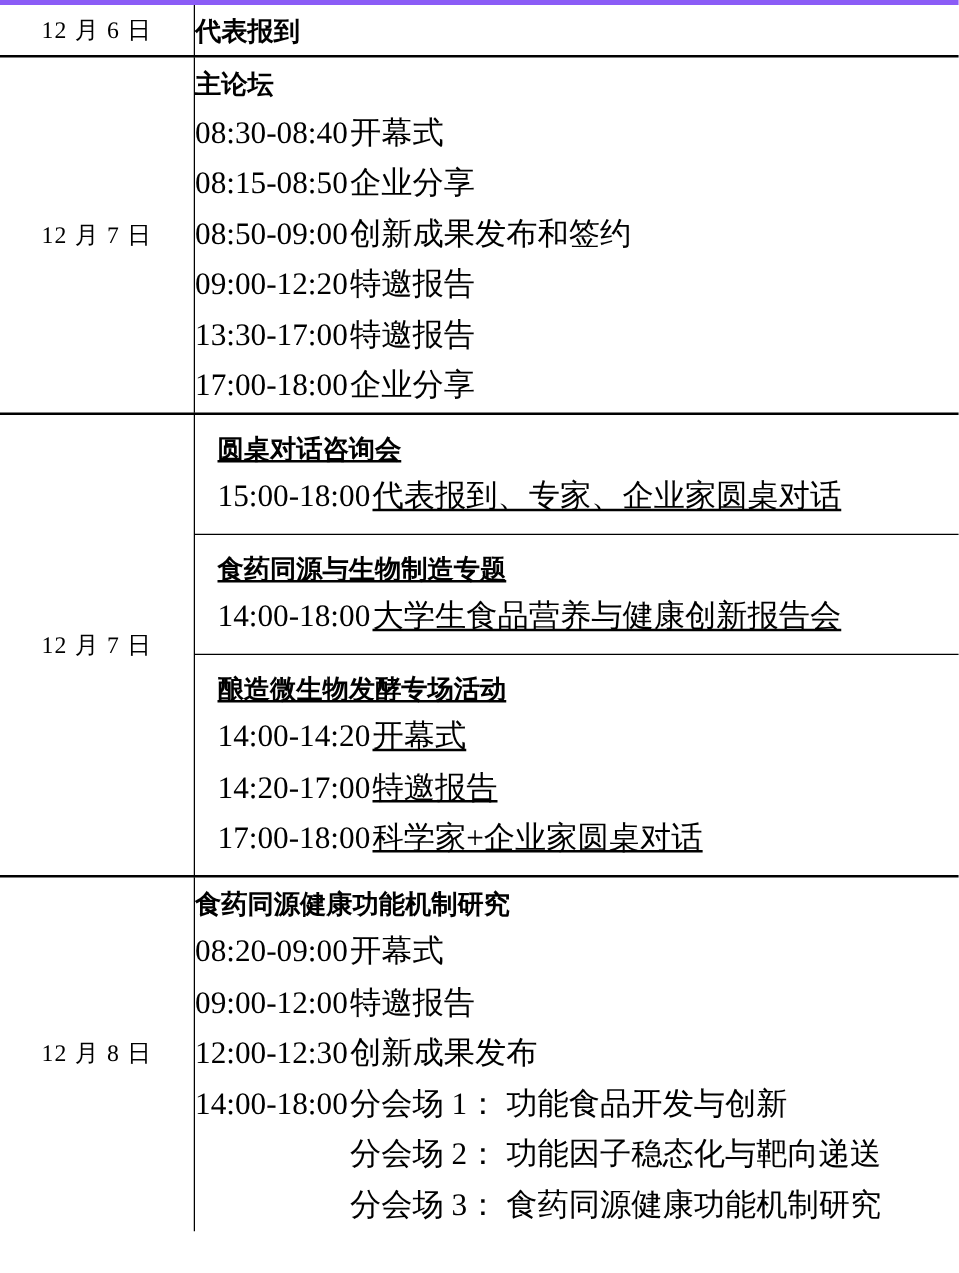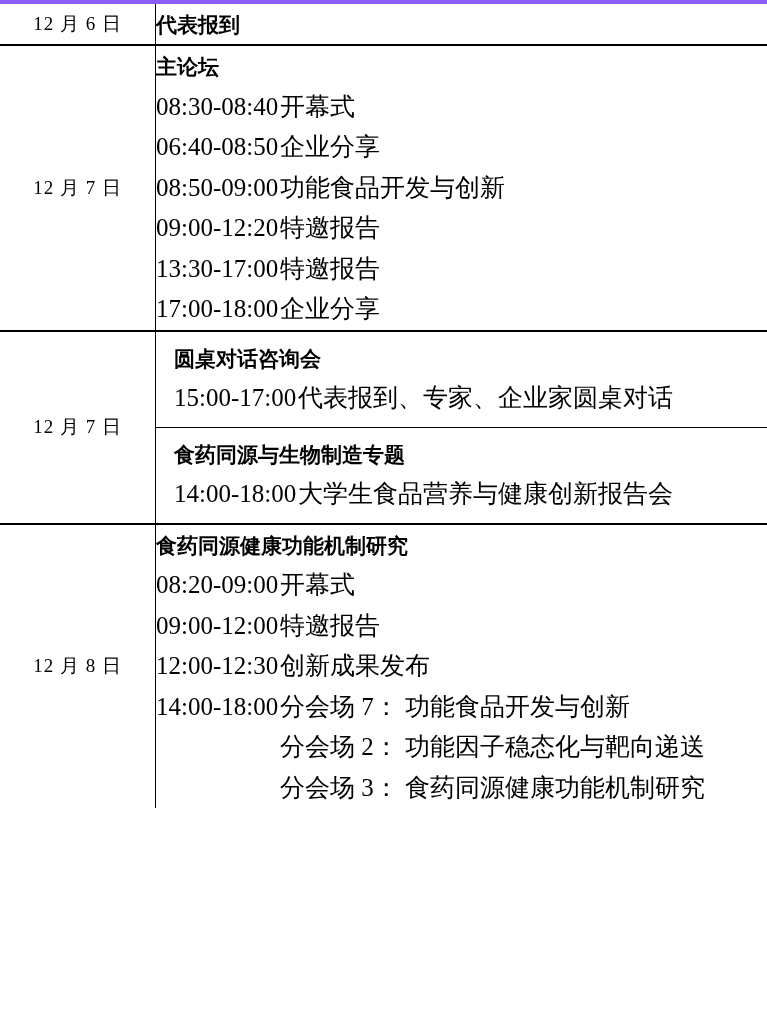--- a/index.html
+++ b/index.html
@@ -60,20 +60,21 @@
   .indent-sub {
     display: inline-block;
     width: 124px;
   }
   .inner-table {
     width: 100%;
     border-collapse: collapse;
   }
   .inner-table td {
     padding: 4px 0 6px 0;
+    text-decoration: underline;
   }
   .inner-table tr + tr td {
     border-top: 1.2px solid #000;
   }
 </style>
 </head>
 <body>
 
 <table class="schedule">
 
@@ -86,24 +87,24 @@
   </tr>
 
   <tr class="rule-bottom">
     <td class="daycell">12 月 7 日</td>
     <td class="contentcell">
       <div class="grouphead">主论坛</div>
       <div class="line">
         <span class="time">08:30-08:40</span><span>开幕式</span>
       </div>
       <div class="line">
-        <span class="time">06:40-08:50</span><span>企业分享</span>
+        <span class="time">08:15-08:50</span><span>企业分享</span>
       </div>
       <div class="line">
-        <span class="time">08:50-09:00</span><span>功能食品开发与创新</span>
+        <span class="time">08:50-09:00</span><span>创新成果发布和签约</span>
       </div>
       <div class="line">
         <span class="time">09:00-12:20</span><span>特邀报告</span>
       </div>
       <div class="line">
         <span class="time">13:30-17:00</span><span>特邀报告</span>
       </div>
       <div class="line">
         <span class="time">17:00-18:00</span><span>企业分享</span>
       </div>
@@ -112,29 +113,43 @@
 
   <tr class="rule-bottom">
     <td class="daycell">12 月 7 日</td>
     <td style="padding:0;">
       <table class="inner-table">
         <tbody>
               <tr>
           <td style="padding:6px 8px 8px 18px;">
             <div class="grouphead">圆桌对话咨询会</div>
             <div class="line">
-              <span class="time">15:00-17:00</span><span>代表报到、专家、企业家圆桌对话</span>
+              <span class="time">15:00-18:00</span><span>代表报到、专家、企业家圆桌对话</span>
             </div>
           </td>
         </tr>
         <tr>
           <td style="padding:6px 8px 8px 18px;">
             <div class="grouphead">食药同源与生物制造专题</div>
             <div class="line">
               <span class="time">14:00-18:00</span><span>大学生食品营养与健康创新报告会</span>
+            </div>
+          </td>
+        </tr>
+        <tr>
+          <td style="padding:6px 8px 8px 18px;">
+            <div class="grouphead">酿造微生物发酵专场活动</div>
+            <div class="line">
+              <span class="time">14:00-14:20</span><span>开幕式</span>
+            </div>
+            <div class="line">
+              <span class="time">14:20-17:00</span><span>特邀报告</span>
+            </div>
+            <div class="line">
+              <span class="time">17:00-18:00</span><span>科学家+企业家圆桌对话</span>
             </div>
           </td>
         </tr>
       </tbody>
           </table>
     </td>
   </tr>
 
   <tr>
     <td class="daycell">12 月 8 日</td>
@@ -143,21 +158,21 @@
       <div class="line">
         <span class="time">08:20-09:00</span><span>开幕式</span>
       </div>
       <div class="line">
         <span class="time">09:00-12:00</span><span>特邀报告</span>
       </div>
       <div class="line">
         <span class="time">12:00-12:30</span><span>创新成果发布</span>
       </div>
       <div class="line">
-        <span class="time">14:00-18:00</span><span>分会场 7： 功能食品开发与创新</span>
+        <span class="time">14:00-18:00</span><span>分会场 1： 功能食品开发与创新</span>
       </div>
       <div class="line">
         <span class="indent-sub"></span><span>分会场 2： 功能因子稳态化与靶向递送</span>
       </div>
       <div class="line">
         <span class="indent-sub"></span><span>分会场 3： 食药同源健康功能机制研究</span>
       </div>
     </td>
   </tr>
 </tbody>

